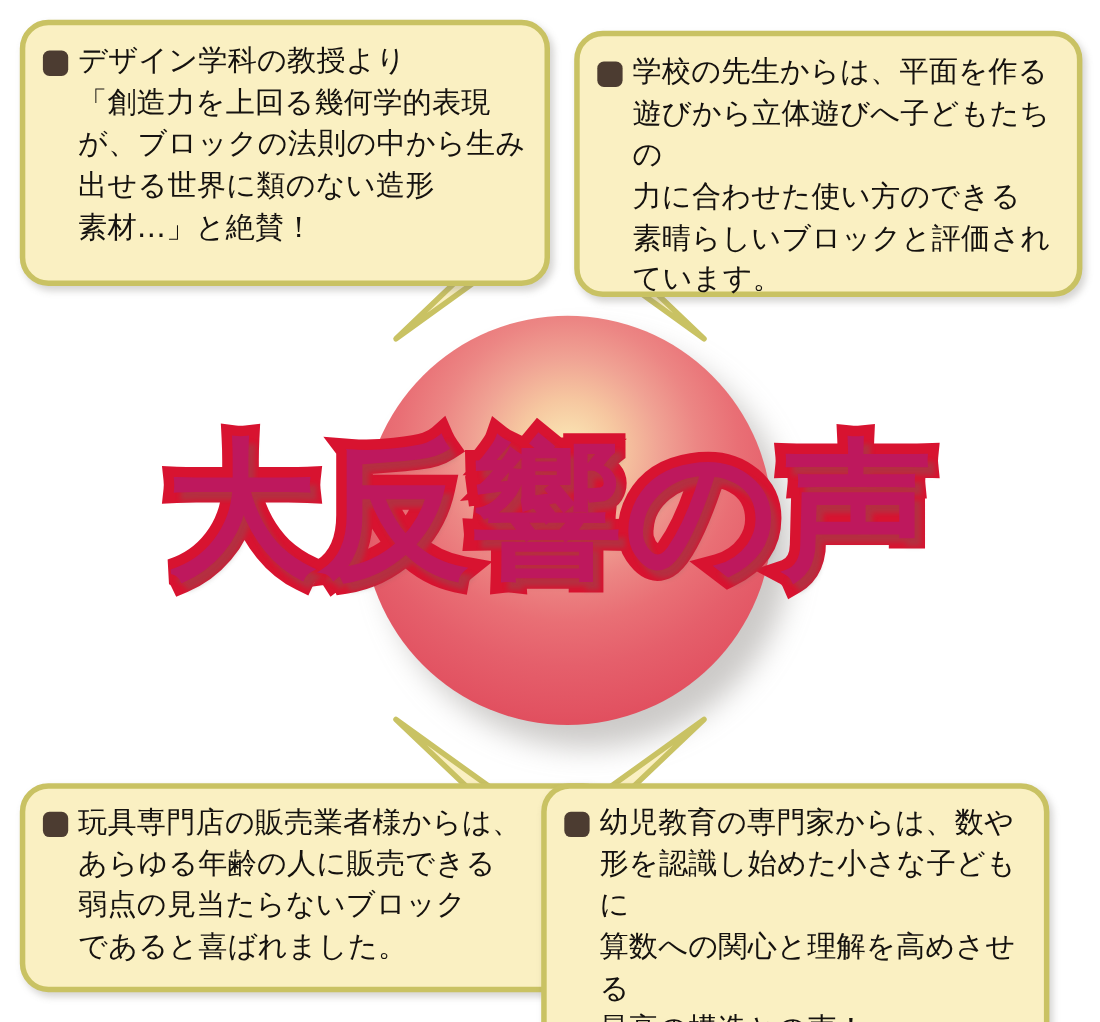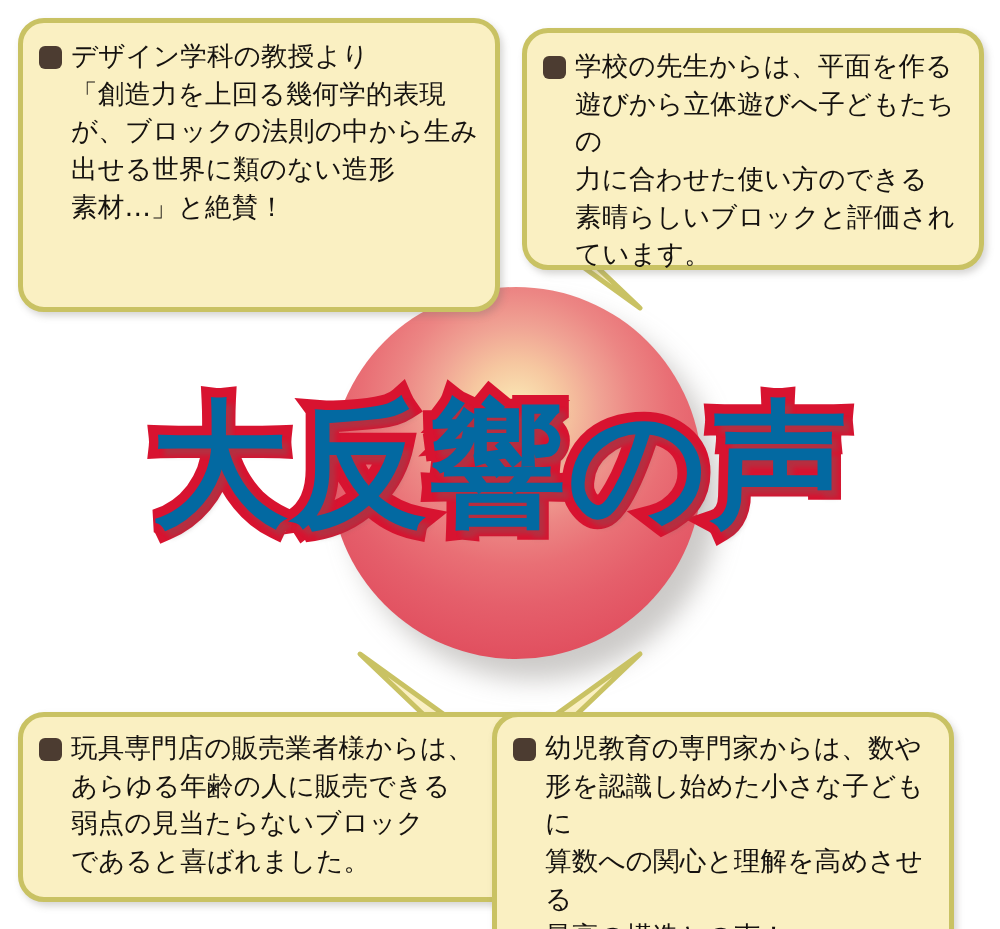--- a/index.html
+++ b/index.html
@@ -83,21 +83,21 @@
   .bubble-text {
     color: #15120f;
     font-size: 26.5px;
     line-height: 1.42;
     letter-spacing: 0.2px;
     white-space: pre-line;
     font-family: "DejaVu Sans", "Liberation Sans", sans-serif;
     font-weight: 500;
   }
 
-  #bubble-tl { left: 18px;  top: 18px;  width: 482px; height: 294px; }
+  #bubble-tl { left: 18px;  top: 18px;  width: 482px; height: 242px; }
   #bubble-tr { left: 522px; top: 18px;  width: 462px; height: 242px; margin-top: 10px; }
   #bubble-bl { left: 18px;  top: 712px; width: 538px; height: 190px; }
   #bubble-br { left: 492px; top: 712px; width: 462px; height: 247px; }
 
   #bubble-tl .bubble-inner,
   #bubble-tr .bubble-inner,
   #bubble-bl .bubble-inner,
   #bubble-br .bubble-inner {
     padding: 14px 12px 10px 16px;
   }
@@ -114,21 +114,21 @@
     z-index: 6;
     pointer-events: none;
   }
   .headline-text {
     display: inline-block;
     font-family: "DejaVu Sans", "Liberation Sans", sans-serif;
     font-weight: bold;
     font-size: 137px;
     line-height: 1.0;
     letter-spacing: 2px;
-    color: #0369a1;
+    color: #be185d;
     -webkit-text-stroke: 19px #d81330;
     paint-order: stroke fill;
     text-shadow:
       6px 7px 5px rgba(110,105,100,0.33);
   }
 </style>
 </head>
 <body>
 
 <div id="poster">

